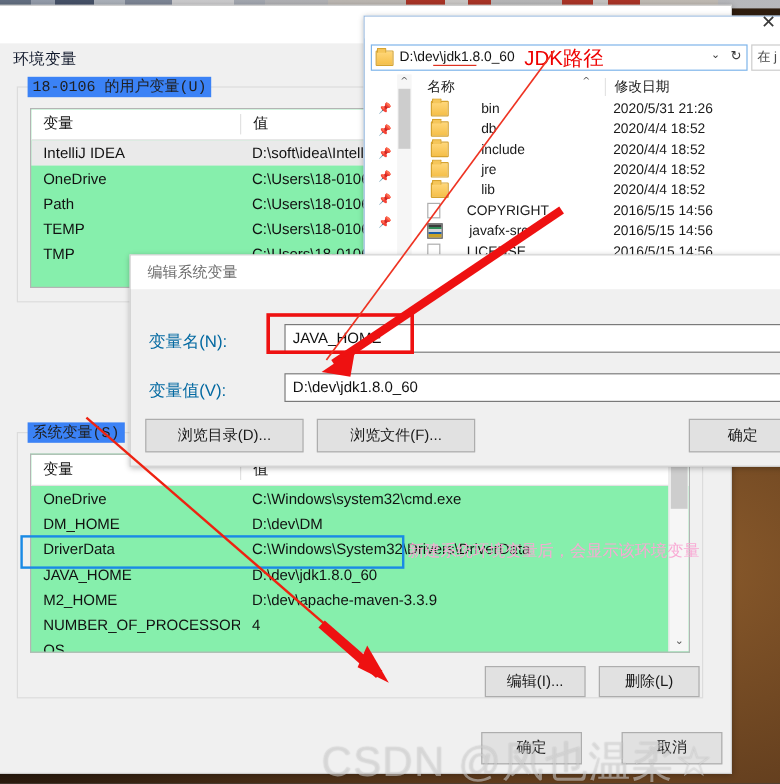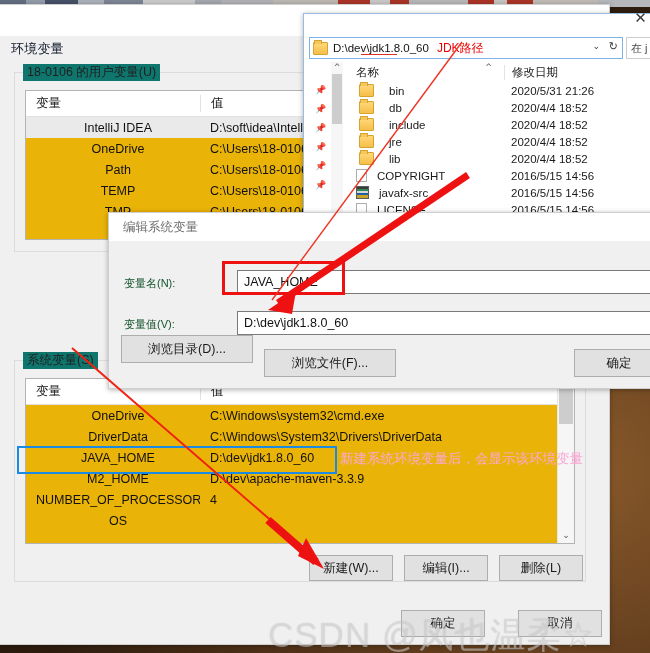--- a/index.html
+++ b/index.html
@@ -56,43 +56,44 @@
   }
 
   
   .groupbox {
     position:absolute;
     border:1px solid #dcdcdc;
     background:transparent;
   }
   .groupbox-label {
     position:absolute;
-    background:#0f766e;
+    background:#3b82f6;
     padding:0 4px;
     font-size:12.5px; color:#1f1f1f;
     white-space:nowrap;
+    font-family:Liberation Mono, monospace;
   }
 
   
   .vartable {
     position:absolute;
-    background:#eab308;
+    background:#86efac;
     border:1px solid #b4b4b4;
     overflow:hidden;
   }
   .vt-header {
     display:flex; height:25px; align-items:center;
     border-bottom:1px solid #e2e2e2;
     background:#ffffff;
   }
   .vt-header .c1 { width:164px; padding-left:10px; font-size:12.5px; color:#111; }
   .vt-header .c2 { flex:1; padding-left:10px; font-size:12.5px; color:#111;
                    border-left:1px solid #e2e2e2; }
   .vt-row { display:flex; height:21px; align-items:center; font-size:12.5px; color:#111; }
-  .vt-row .c1 { width:164px; padding-left:10px; overflow:hidden; white-space:nowrap;text-align:center; }
+  .vt-row .c1 { width:164px; padding-left:10px; overflow:hidden; white-space:nowrap; }
   .vt-row .c2 { flex:1; padding-left:10px; overflow:hidden; white-space:nowrap; }
   .vt-row.selected { background:#eaeaea; }
 
   
   .vscroll {
     position:absolute; right:0; top:0; width:16px; bottom:0;
     background:#f6f6f6; border-left:1px solid #e6e6e6;
   }
   .vscroll .thumb {
     position:absolute; left:1px; top:1px; width:14px; height:44px; background:#cdcdcd;
@@ -124,21 +125,21 @@
   .folder-ico {
     width:13px; height:11px; margin-left:3px; margin-right:5px;
     background:linear-gradient(#ffd77a,#f5bf49); border:1px solid #d6a32f;
     border-radius:1px; position:relative; flex:none;
   }
   .folder-ico::before{
     content:""; position:absolute; left:0; top:-3px; width:6px; height:3px;
     background:#f5c65a; border:1px solid #d6a32f; border-bottom:none; border-radius:1px 1px 0 0;
   }
   #exp-path { font-size:11.5px; color:#121212; white-space:nowrap; }
-  #exp-path-annot { font-size:12px; color:#ee0000; margin-left:8px; white-space:nowrap; }
+  #exp-path-annot { font-size:17px; color:#ee0000; margin-left:8px; white-space:nowrap; }
   #path-underline {
     position:absolute; left:57px; top:40px; width:36px; height:0;
     border-top:1.4px solid #e03020;
   }
   .addr-chevron {
     position:absolute; right:22px; top:3px; font-size:9px; color:#3c3c3c;
     font-family:"DejaVu Sans", sans-serif;
   }
   .addr-refresh {
     position:absolute; right:4px; top:2px; font-size:11px; color:#3c3c3c;
@@ -165,21 +166,21 @@
       font-size:8px; text-align:center; line-height:12px; color:#5a5a5a;
       font-family:"DejaVu Sans", sans-serif; }
   #exp-navscroll .thumb { position:absolute; left:1px; top:12px; width:10px; height:50px; background:#cdcdcd; }
   #exp-list { position:absolute; left:40px; top:48px; right:1px; bottom:1px; overflow:hidden; }
   .exp-col-head { display:flex; height:20px; align-items:center; font-size:11.5px; color:#1a1a1a; }
   .exp-col-head .n { width:148px; padding-left:12px; position:relative; }
   .exp-col-head .n .sortmark { position:absolute; right:12px; top:-2px; font-size:8px; color:#555;
       font-family:"DejaVu Sans", sans-serif; }
   .exp-col-head .d { flex:1; padding-left:7px; border-left:1px solid #e3e3e3; }
   .exp-row { display:flex; height:17px; align-items:center; font-size:11.5px; color:#1a1a1a; }
-  .exp-row .n { width:148px; padding-left:12px; display:flex; align-items:center; gap:10px; }
+  .exp-row .n { width:148px; padding-left:12px; display:flex; align-items:center; gap:22px; }
   .exp-row .d { flex:1; padding-left:7px; color:#1a1a1a; }
   .ico-file {
     width:9px; height:11px; background:#ffffff; border:1px solid #aeaeae; flex:none;
   }
   .ico-jar {
     width:11px; height:11px; flex:none;
     background:linear-gradient(#3b3b3b 0 18%, #2e8b57 18% 36%, #d6d6d6 36% 54%,
                                #1e5fa8 54% 72%, #c9a227 72% 100%);
     border:1px solid #5a5a5a;
   }
@@ -187,21 +188,21 @@
     width:11px; height:11px; border-radius:50%; flex:none;
     background:radial-gradient(circle at 50% 50%, #ffffff 0 22%, #46b4e6 24% 100%);
     border:1px solid #3a8ec0;
   }
 
   
   #edit-win { left:108px; top:212px; width:560px; height:175px;
               background:#f0f0f0; border:1px solid #cfcfcf; }
   #edit-titlebar { position:absolute; left:0; top:0; width:100%; height:28px; background:#ffffff; }
   #edit-title { position:absolute; left:14px; top:6px; font-size:12.5px; color:#6d6d6d; }
-  .field-label { position:absolute; font-size:11px; color:#14532d; white-space:nowrap; }
+  .field-label { position:absolute; font-size:14px; color:#0369a1; white-space:nowrap; }
   .textinput {
     position:absolute; background:#ffffff; border:1px solid #7a7a7a;
     font-size:12.5px; color:#111; padding-left:6px; display:flex; align-items:center;
     overflow:hidden; white-space:nowrap;
   }
 
   
   .redbox { position:absolute; border:3px solid #ee1111; pointer-events:none; }
   .bluebox { position:absolute; border:2px solid #1a8ae5; pointer-events:none; }
   .annot-blue {
@@ -269,20 +270,24 @@
       <div class="vt-header">
         <div class="c1">变量</div>
         <div class="c2">值</div>
       </div>
       <div id="system-rows">
           <div class="vt-row">
             <div class="c1">OneDrive</div>
             <div class="c2">C:\Windows\system32\cmd.exe</div>
           </div>
           <div class="vt-row">
+            <div class="c1">DM_HOME</div>
+            <div class="c2">D:\dev\DM</div>
+          </div>
+          <div class="vt-row">
             <div class="c1">DriverData</div>
             <div class="c2">C:\Windows\System32\Drivers\DriverData</div>
           </div>
           <div class="vt-row">
             <div class="c1">JAVA_HOME</div>
             <div class="c2">D:\dev\jdk1.8.0_60</div>
           </div>
           <div class="vt-row">
             <div class="c1">M2_HOME</div>
             <div class="c2">D:\dev\apache-maven-3.3.9</div>
@@ -294,21 +299,20 @@
           <div class="vt-row">
             <div class="c1">OS</div>
           </div>
         </div>
       <div class="vscroll">
         <div class="thumb"></div>
         <div class="arrow-dn">⌄</div>
       </div>
     </div>
 
-    <div class="btn" style="left:317px; top:550px; width:82px; height:24px;">新建(W)...</div>
     <div class="btn" style="left:507px; top:550px; width:82px; height:24px;">删除(L)</div>
     <div class="btn" style="left:412px; top:550px; width:82px; height:24px;">编辑(I)...</div>
 
     <div class="btn" style="left:409px; top:605px; width:82px; height:25px;">确定</div>
     <div class="btn" style="left:526px; top:605px; width:82px; height:25px;">取消</div>
   </div>
 
   <div class="win" id="explorer-win">
     <div id="exp-titlebar"></div>
     <div class="win-close" style="right:1px; top:-10px;">✕</div>
@@ -418,21 +422,21 @@
   <div class="win" id="edit-win">
     <div id="edit-titlebar"></div>
     <div id="edit-title">编辑系统变量</div>
 
     <div class="field-label" style="left:15px; top:63px;">变量名(N):</div>
     <div class="textinput" style="left:128px; top:57px; width:424px; height:22px;">JAVA_HOME</div>
 
     <div class="field-label" style="left:15px; top:104px;">变量值(V):</div>
     <div class="textinput" style="left:128px; top:98px; width:424px; height:22px;">D:\dev\jdk1.8.0_60</div>
 
-    <div class="btn" style="left:12px; top:122px; width:130px; height:26px;">浏览目录(D)...</div>
+    <div class="btn" style="left:12px; top:136px; width:130px; height:26px;">浏览目录(D)...</div>
     <div class="btn" style="left:155px; top:136px; width:130px; height:26px;">浏览文件(F)...</div>
     <div class="btn" style="left:465px; top:136px; width:88px; height:26px;">确定</div>
   </div>
 
   <div class="redbox" style="left:222px; top:261px; width:117px; height:28px;"></div>
   <div class="bluebox" style="left:17px; top:446px; width:316px; height:24px;"></div>
   <div class="annot-blue" style="left:340px; top:450px;">新建系统环境变量后，会显示该环境变量</div>
 
   <svg class="overlay">
 

